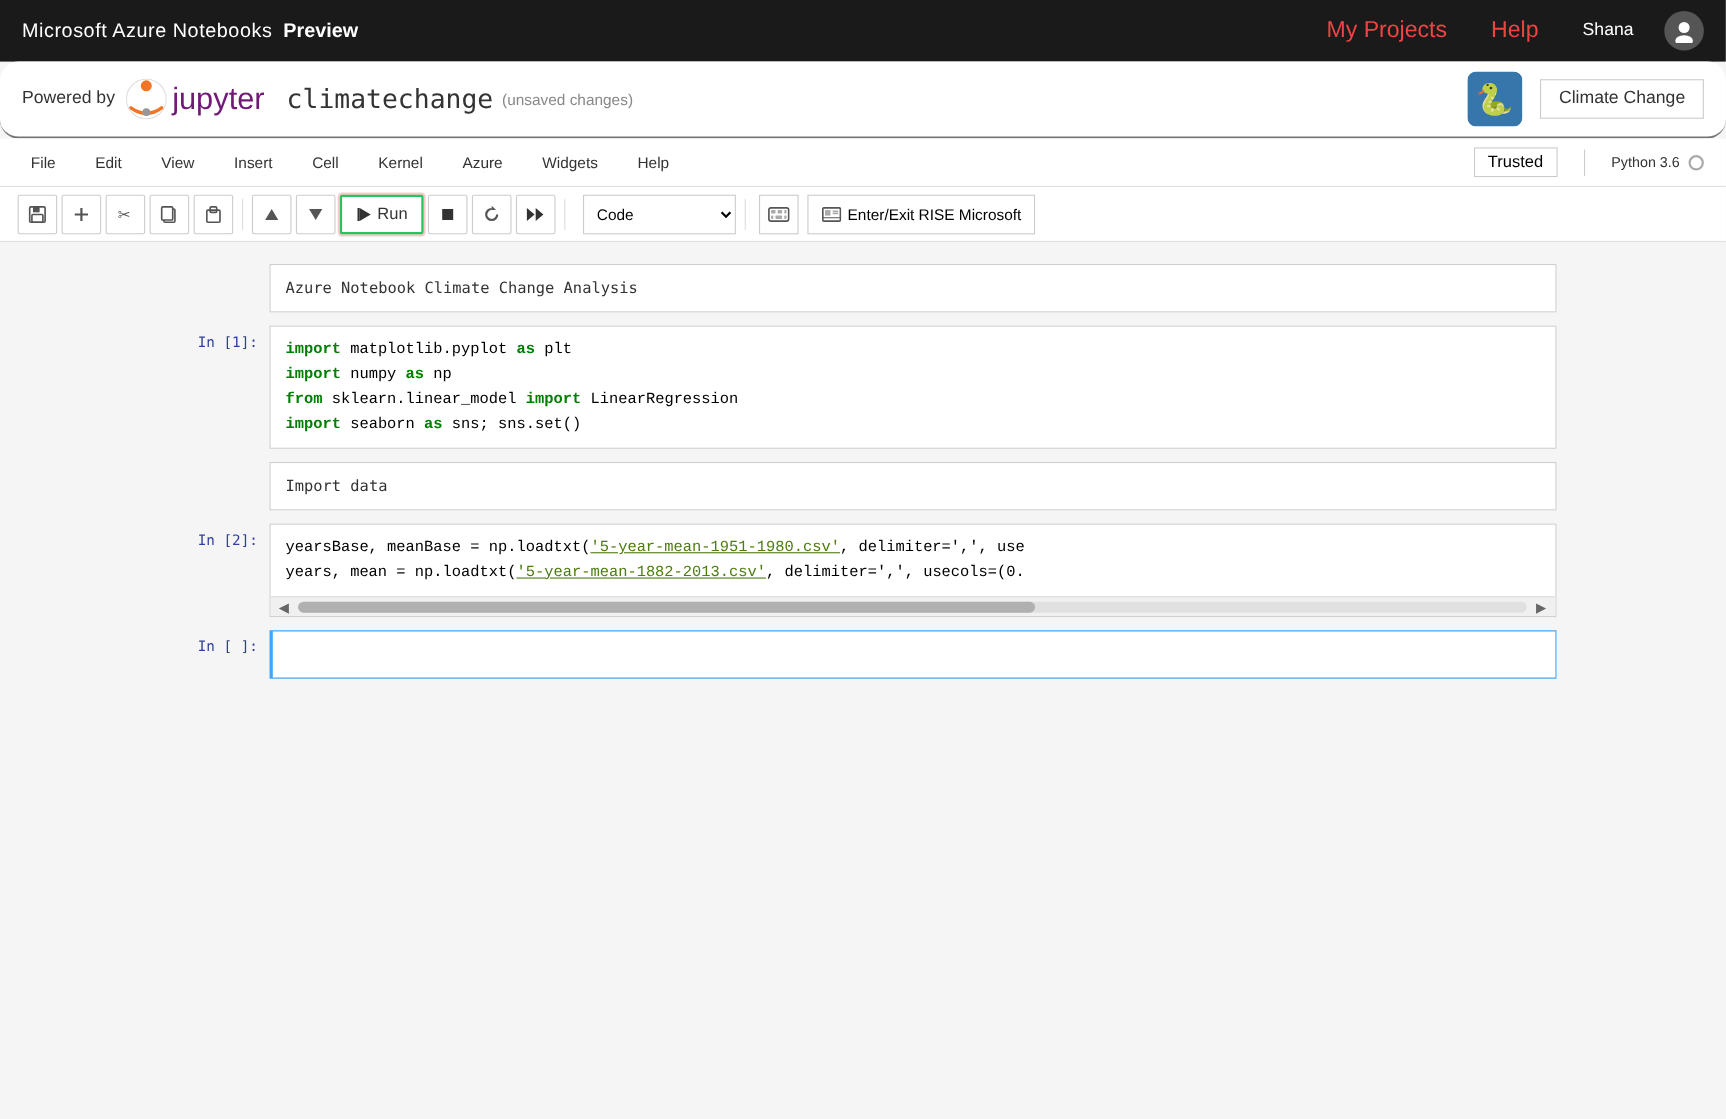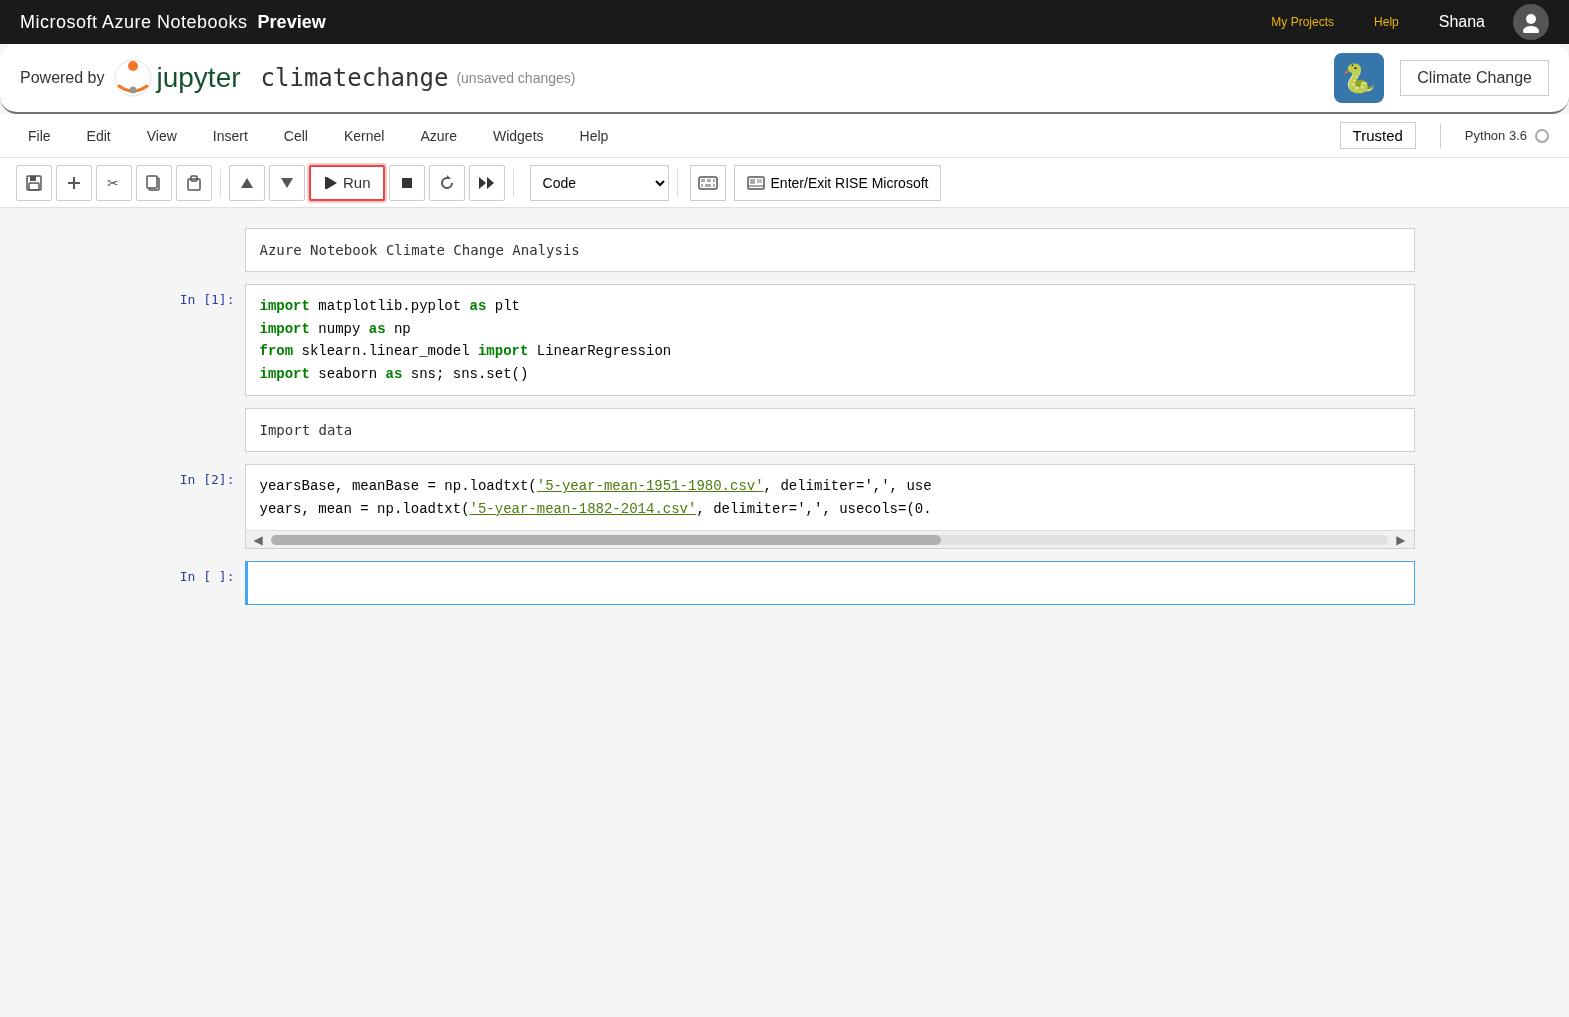--- a/index.html
+++ b/index.html
@@ -5,42 +5,42 @@
     * { box-sizing: border-box; margin: 0; padding: 0; }
     body { font-family: 'Segoe UI', Arial, sans-serif; background: #f5f5f5; width: 1569px; min-height: 1017px; }
 
     
     .top-nav {
       background: #1a1a1a;
       color: white;
       display: flex;
       align-items: center;
       padding: 0 20px;
-      height: 44px;
+      height: 56px;
     }
     .top-nav-brand {
       font-size: 18px;
       font-weight: 300;
       letter-spacing: 0.5px;
       margin-right: 10px;
     }
     .top-nav-preview {
       font-size: 18px;
       font-weight: 600;
       margin-right: auto;
     }
     .top-nav-links {
       display: flex;
       gap: 40px;
       margin-right: 40px;
     }
     .top-nav-links a {
-      color: #eab308;
+      color: #ef4444;
       text-decoration: none;
-      font-size: 12px;
+      font-size: 21px;
     }
     .top-nav-user {
       display: flex;
       align-items: center;
       gap: 28px;
     }
     .top-nav-username {
       font-size: 16px;
     }
     .user-avatar {
@@ -76,21 +76,21 @@
       gap: 4px;
       margin-right: 20px;
     }
     .jupyter-icon {
       width: 40px;
       height: 40px;
     }
     .jupyter-text {
       font-size: 28px;
       font-weight: 300;
-      color: #14532d;
+      color: #701a75;
       text-align: right;
     }
     .notebook-title {
       font-size: 24px;
       font-family: monospace;
       color: #333;
       margin-right: 8px;
     }
     .unsaved {
       font-size: 14px;
@@ -182,21 +182,21 @@
       height: 28px;
       background: #ddd;
       margin: 0 4px;
     }
     .run-btn {
       display: flex;
       align-items: center;
       gap: 4px;
       padding: 0 12px;
       height: 36px;
-      border: 2px solid #ef4444;
+      border: 2px solid #22c55e;
       background: white;
       cursor: pointer;
       font-size: 15px;
       font-weight: 500;
       color: #333;
       border-radius: 2px;
       box-shadow: 0 0 0 2px rgba(217,83,79,0.3);
     }
     .cell-type-select {
       margin-left: 8px;
@@ -517,21 +517,21 @@
       <div class="cell-content">
         <span>Import data</span>
       </div>
     </div>
 
     <div class="cell">
       <div class="cell-prompt">In [2]:</div>
       <div class="cell-scroll-wrapper">
         <div class="cell-scroll-content">
           <div>yearsBase, meanBase = np.loadtxt(<span class="str">'5-year-mean-1951-1980.csv'</span>, delimiter=',', use</div>
-          <div>years, mean = np.loadtxt(<span class="str">'5-year-mean-1882-2014.csv'</span>, delimiter=',', usecols=(0.</div>
+          <div>years, mean = np.loadtxt(<span class="str">'5-year-mean-1882-2013.csv'</span>, delimiter=',', usecols=(0.</div>
         </div>
         <div class="scrollbar-container">
           <span class="scroll-arrow">◀</span>
           <div class="scroll-track">
             <div class="scroll-thumb"></div>
           </div>
           <span class="scroll-arrow">▶</span>
         </div>
       </div>
     </div>

